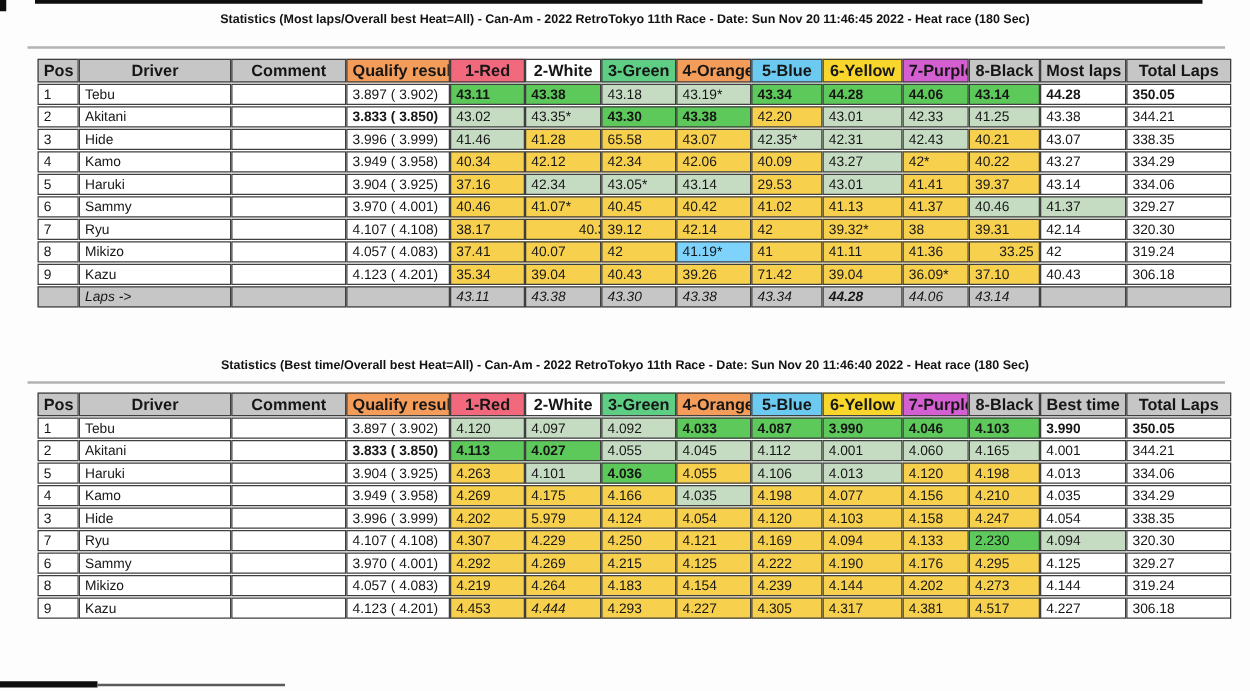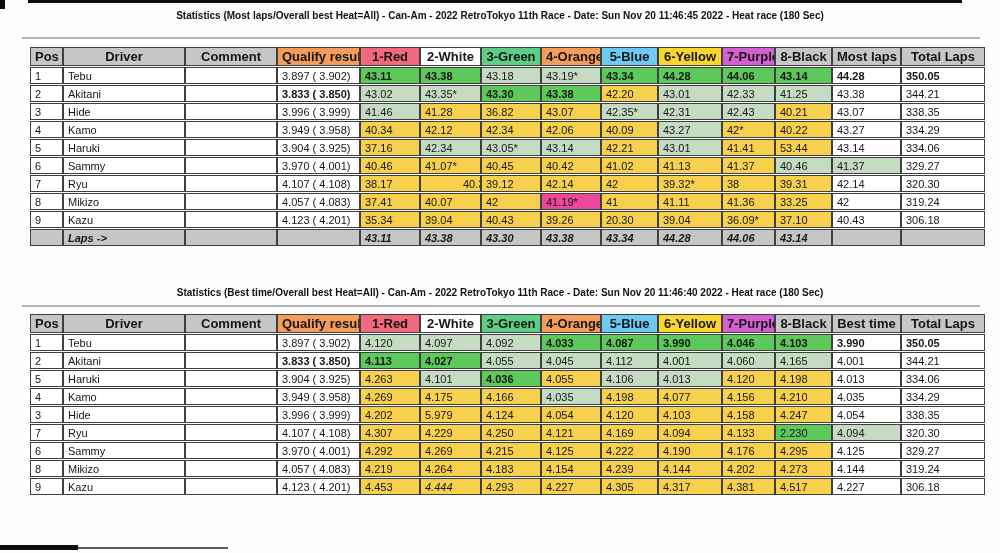--- a/index.html
+++ b/index.html
@@ -20,21 +20,21 @@
     position:absolute;left:30px;width:955px;
     border-collapse:separate;border-spacing:0 1px;table-layout:fixed;
     font-size:11px;
   }
   th,td{
     box-sizing:border-box;border:1px solid #3f3f3f;
     padding:1px 4px;height:17px;overflow:hidden;white-space:nowrap;
     font-weight:400;text-align:left;vertical-align:middle;
   }
   th{font-weight:700;height:19px;font-size:13px;text-align:center;}
-  tr.footer td{background:#c6c6c6;font-style:italic;font-weight:bold;}
+  tr.footer td{background:#c6c6c6;font-style:italic;}
   .b{font-weight:700;}
   .col-0{width:33px}.col-1{width:122px}.col-2{width:92px}.col-3{width:83px}
   .col-4{width:60px}.col-5{width:61px}.col-6{width:60px}.col-7{width:60px}
   .col-8{width:57px}.col-9{width:64px}.col-10{width:53px}.col-11{width:57px}
   .col-12{width:69px}.col-13{width:84px}
   #table-0{top:46px;}
   #table-1{top:313px;}
   #title-0{top:10px;}
   #title-1{top:287px;}
   #rule-0{top:37px;}
@@ -118,21 +118,21 @@
         <td style="background: rgb(255, 255, 255);">43.38</td>
         <td style="background: rgb(255, 255, 255);">344.21</td>
       </tr>
       <tr>
         <td style="background: rgb(255, 255, 255);">3</td>
         <td style="background: rgb(255, 255, 255);">Hide</td>
         <td style="background: rgb(255, 255, 255);"></td>
         <td style="background: rgb(255, 255, 255);">3.996 ( 3.999)</td>
         <td style="background: rgb(197, 220, 195);">41.46</td>
         <td style="background: rgb(247, 208, 78);">41.28</td>
-        <td style="background: rgb(247, 208, 78);">36.82</td>
+        <td style="background: rgb(247, 208, 78);">65.58</td>
         <td style="background: rgb(247, 208, 78);">43.07</td>
         <td style="background: rgb(197, 220, 195);">42.35*</td>
         <td style="background: rgb(197, 220, 195);">42.31</td>
         <td style="background: rgb(197, 220, 195);">42.43</td>
         <td style="background: rgb(247, 208, 78);">40.21</td>
         <td style="background: rgb(255, 255, 255);">43.07</td>
         <td style="background: rgb(255, 255, 255);">338.35</td>
       </tr>
       <tr>
         <td style="background: rgb(255, 255, 255);">4</td>
@@ -152,24 +152,24 @@
       </tr>
       <tr>
         <td style="background: rgb(255, 255, 255);">5</td>
         <td style="background: rgb(255, 255, 255);">Haruki</td>
         <td style="background: rgb(255, 255, 255);"></td>
         <td style="background: rgb(255, 255, 255);">3.904 ( 3.925)</td>
         <td style="background: rgb(247, 208, 78);">37.16</td>
         <td style="background: rgb(197, 220, 195);">42.34</td>
         <td style="background: rgb(197, 220, 195);">43.05*</td>
         <td style="background: rgb(197, 220, 195);">43.14</td>
-        <td style="background: rgb(247, 208, 78);">42.21</td>
+        <td style="background: rgb(247, 208, 78);">29.53</td>
         <td style="background: rgb(197, 220, 195);">43.01</td>
         <td style="background: rgb(247, 208, 78);">41.41</td>
-        <td style="background: rgb(247, 208, 78);">53.44</td>
+        <td style="background: rgb(247, 208, 78);">39.37</td>
         <td style="background: rgb(255, 255, 255);">43.14</td>
         <td style="background: rgb(255, 255, 255);">334.06</td>
       </tr>
       <tr>
         <td style="background: rgb(255, 255, 255);">6</td>
         <td style="background: rgb(255, 255, 255);">Sammy</td>
         <td style="background: rgb(255, 255, 255);"></td>
         <td style="background: rgb(255, 255, 255);">3.970 ( 4.001)</td>
         <td style="background: rgb(247, 208, 78);">40.46</td>
         <td style="background: rgb(247, 208, 78);">41.07*</td>
@@ -199,38 +199,38 @@
         <td style="background: rgb(255, 255, 255);">320.30</td>
       </tr>
       <tr>
         <td style="background: rgb(255, 255, 255);">8</td>
         <td style="background: rgb(255, 255, 255);">Mikizo</td>
         <td style="background: rgb(255, 255, 255);"></td>
         <td style="background: rgb(255, 255, 255);">4.057 ( 4.083)</td>
         <td style="background: rgb(247, 208, 78);">37.41</td>
         <td style="background: rgb(247, 208, 78);">40.07</td>
         <td style="background: rgb(247, 208, 78);">42</td>
-        <td style="background: #ec4899;">41.19*</td>
+        <td style="background: #7dd3fc;">41.19*</td>
         <td style="background: rgb(247, 208, 78);">41</td>
         <td style="background: rgb(247, 208, 78); margin-left: 40px;">41.11</td>
         <td style="background: rgb(247, 208, 78);">41.36</td>
-        <td style="background: rgb(247, 208, 78);">33.25</td>
+        <td style="background: rgb(247, 208, 78); text-align: right;">33.25</td>
         <td style="background: rgb(255, 255, 255);">42</td>
         <td style="background: rgb(255, 255, 255);">319.24</td>
       </tr>
       <tr>
         <td style="background: rgb(255, 255, 255);">9</td>
         <td style="background: rgb(255, 255, 255);">Kazu</td>
         <td style="background: rgb(255, 255, 255);"></td>
         <td style="background: rgb(255, 255, 255);">4.123 ( 4.201)</td>
         <td style="background: rgb(247, 208, 78);">35.34</td>
         <td style="background: rgb(247, 208, 78);">39.04</td>
         <td style="background: rgb(247, 208, 78);">40.43</td>
         <td style="background: rgb(247, 208, 78);">39.26</td>
-        <td style="background: rgb(247, 208, 78);">20.30</td>
+        <td style="background: rgb(247, 208, 78);">71.42</td>
         <td style="background: rgb(247, 208, 78);">39.04</td>
         <td style="background: rgb(247, 208, 78);">36.09*</td>
         <td style="background: rgb(247, 208, 78);">37.10</td>
         <td style="background: rgb(255, 255, 255);">40.43</td>
         <td style="background: rgb(255, 255, 255);">306.18</td>
       </tr>
       <tr class="footer">
         <td></td>
         <td>Laps -&gt;</td>
         <td></td>

